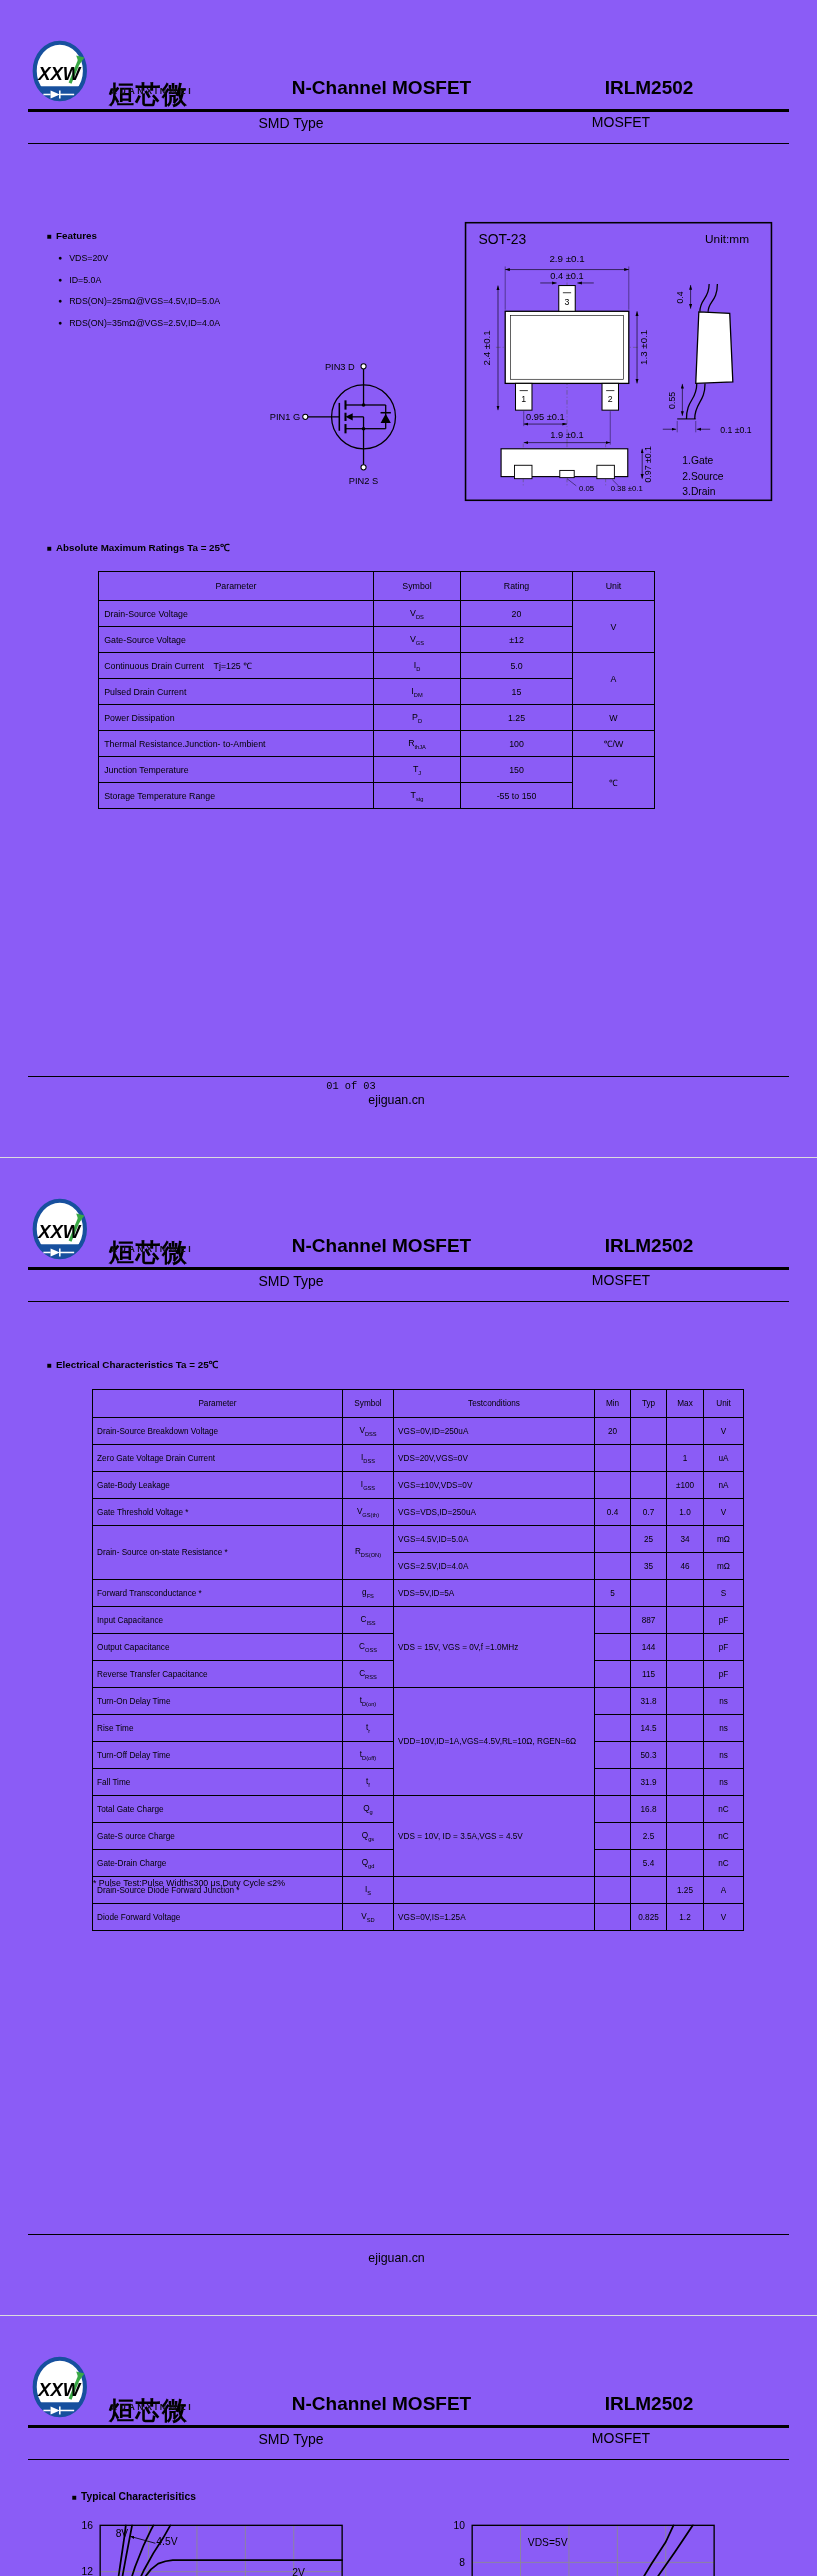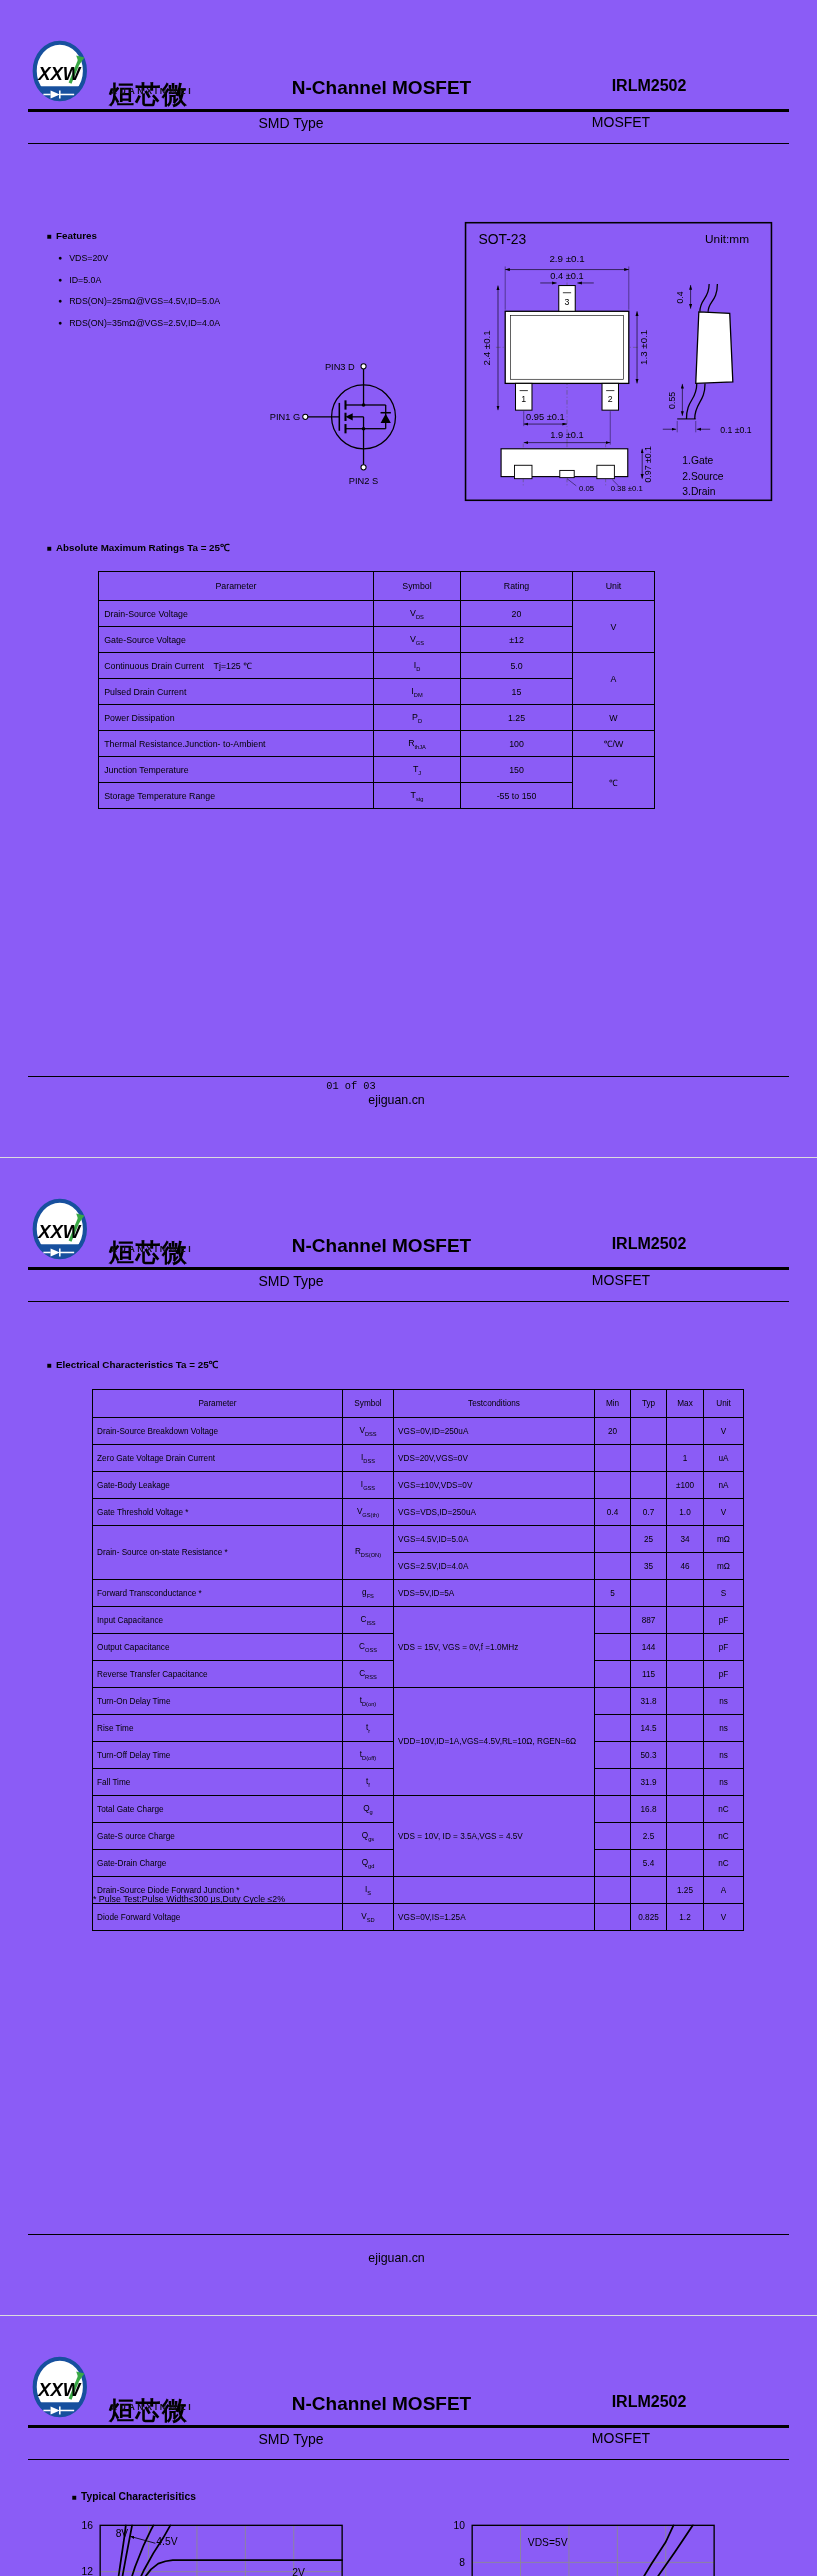--- a/index.html
+++ b/index.html
@@ -4,21 +4,21 @@
 <style>
   html,body{margin:0;padding:0;background:#fff;color:#000;}
   body{width:818px;font-family:"Liberation Sans",sans-serif;}
   .page{position:relative;width:818px;height:1157px;background:#8b5cf6;overflow:hidden;border-bottom:1px solid #dcdcdc;}
   .page:last-child{border-bottom:none;}
   .abs{position:absolute;}
   
   .brand-cn{position:absolute;left:109px;top:54px;font-size:25px;font-weight:bold;letter-spacing:1.5px;margin-top:24px;}
   .brand-en{position:absolute;left:111px;top:86px;font-size:8.8px;font-weight:bold;letter-spacing:2.6px;color:#111;}
   .doc-title{position:absolute;left:227px;top:77px;width:309px;text-align:center;font-size:19px;font-weight:bold;}
-  .doc-part{position:absolute;left:541px;top:77px;width:216px;text-align:center;font-size:16px;font-weight:bold;}
+  .doc-part{position:absolute;left:541px;top:77px;width:216px;text-align:center;font-size:19px;font-weight:bold;}
   .rule-thick{position:absolute;left:28px;top:109px;width:761px;height:2.6px;background:#000;}
   .rule-thin{position:absolute;left:28px;top:143px;width:761px;height:1px;background:#000;}
   .sub-left{position:absolute;left:170px;top:115px;width:242px;text-align:center;font-size:14px;}
   .sub-right{position:absolute;left:536px;top:114px;width:170px;text-align:center;font-size:14px;}
   
   .sec-title{position:absolute;font-size:9.8px;font-weight:600;}
   .sec-title .mk{font-size:8.2px;margin-right:4.1px;vertical-align:0.5px;}
   .feat-item{font-size:8.8px;height:21.6px;}
   .feat-item .bl{font-size:6.7px;margin-right:7.2px;vertical-align:1px;}
   
@@ -468,21 +468,21 @@
       <td class="c"><span>V</span><sub>SD</sub></td>
       <td class="l">VGS=0V,IS=1.25A</td>
       <td class="c"></td>
       <td class="c">0.825</td>
       <td class="c">1.2</td>
       <td class="c">V</td>
     </tr>
   </tbody>
     </table>
 
-  <div class="footnote" style="left:93px;top:736px">* Pulse Test:Pulse Width≤300 μs,Duty Cycle ≤2%</div>
+  <div class="footnote" style="left:93px;top:720px">* Pulse Test:Pulse Width≤300 μs,Duty Cycle ≤2%</div>
 
   <div class="foot-line" style="top:1076px"></div>
   <div class="foot-site" style="top:1093px">ejiguan.cn</div>
 </div>
 
 <div class="page">
 
   <svg class="abs" style="left:27px;top:39px" width="81" height="72" viewBox="0 0 158 140">
     <defs>
         <clipPath id="lg3">

